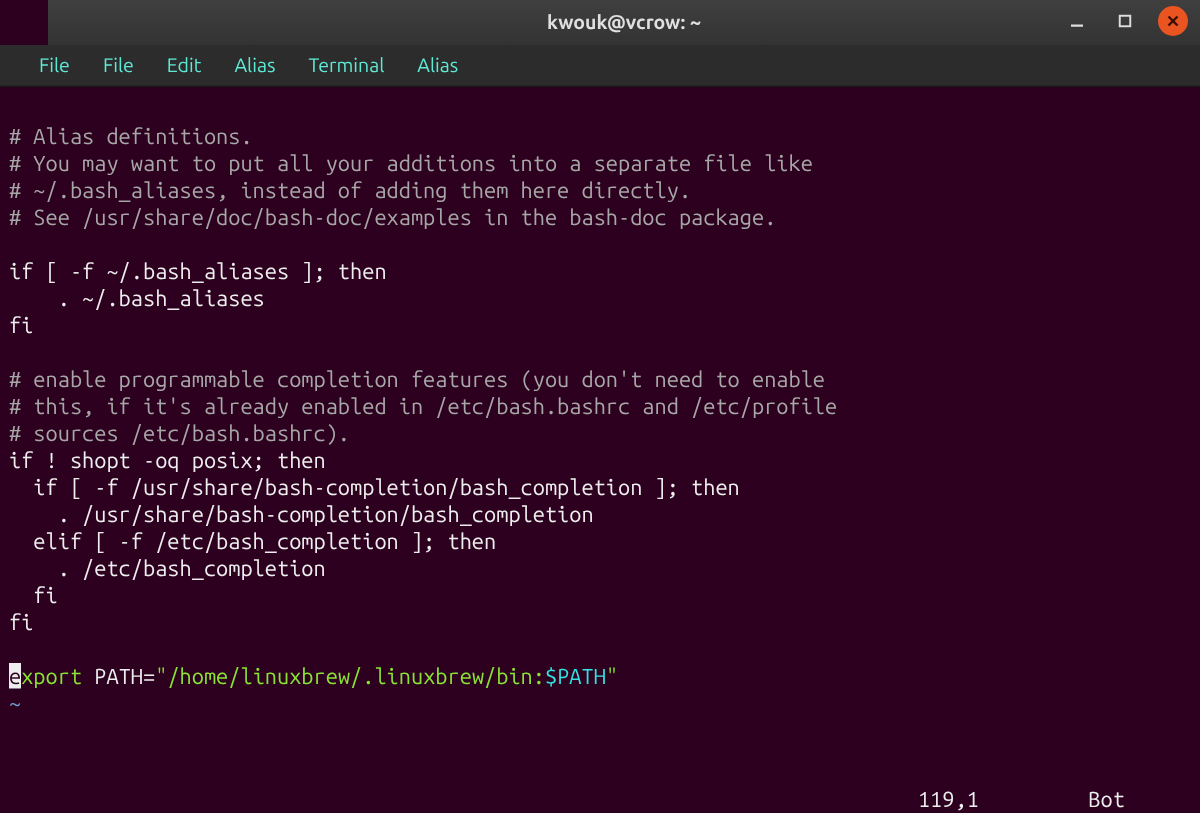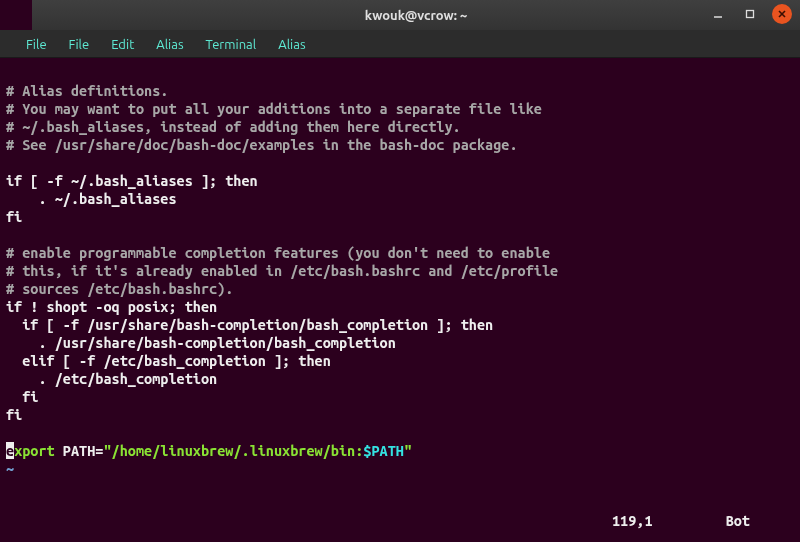--- a/index.html
+++ b/index.html
@@ -57,31 +57,30 @@
     .menu-item { cursor: pointer; }
     .terminal {
       font-family: "Ubuntu Mono", "DejaVu Sans Mono", monospace;
       font-size: 14.5px;
       line-height: 18px;
       padding: 6px 6px;
       color: #eeeeee;
       white-space: pre;
       position: relative;
       height: calc(100% - 58px);
-      font-weight: bold;
     }
     .comment { color: #a7a7a7; }
     .green { color: #8ae234; }
     .white { color: #eeeeee; }
     .path-green { color: #8ae234; }
     .tilde { color: #729fcf; }
     .status-line {
       position: absolute;
       right: 50px;
-      bottom: 12px;
+      bottom: 0;
       color: #eeeeee;
       font-size: 14.5px;
       font-family: "Ubuntu Mono", monospace;
       white-space: pre;
     }
     .cursor-block {
       background: #eeeeee;
       color: #2c001e;
     }
   </style>

